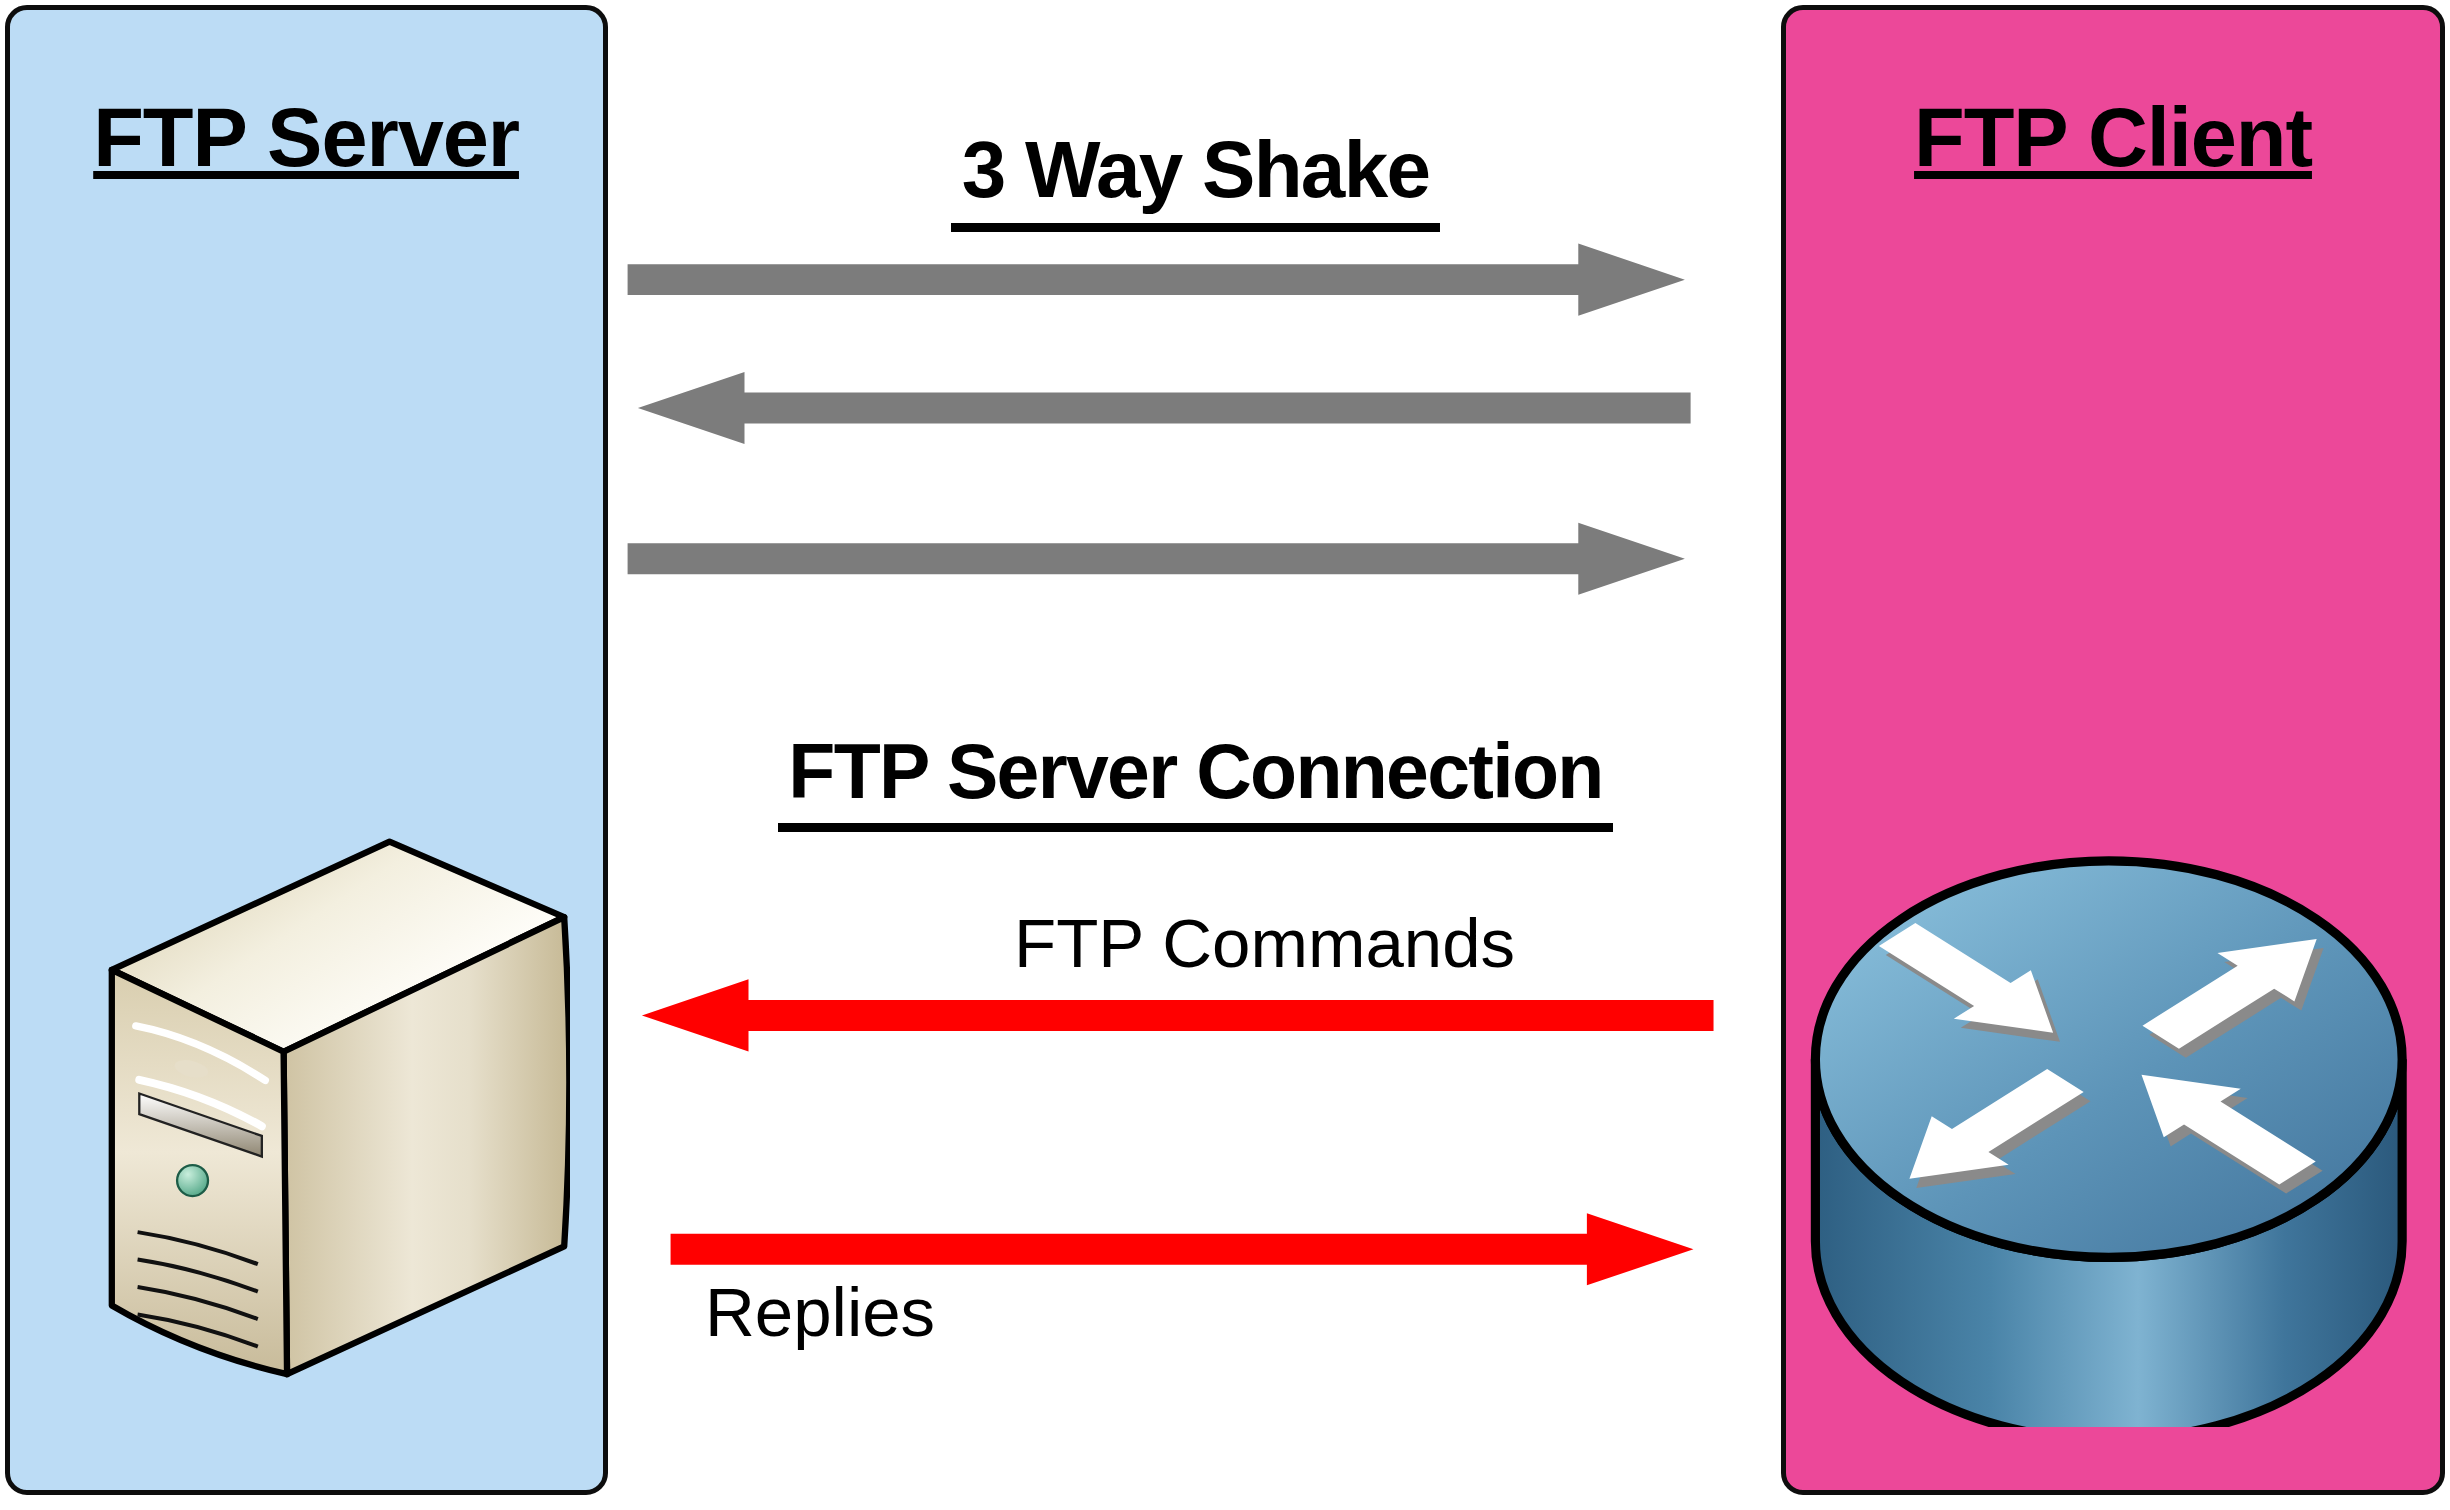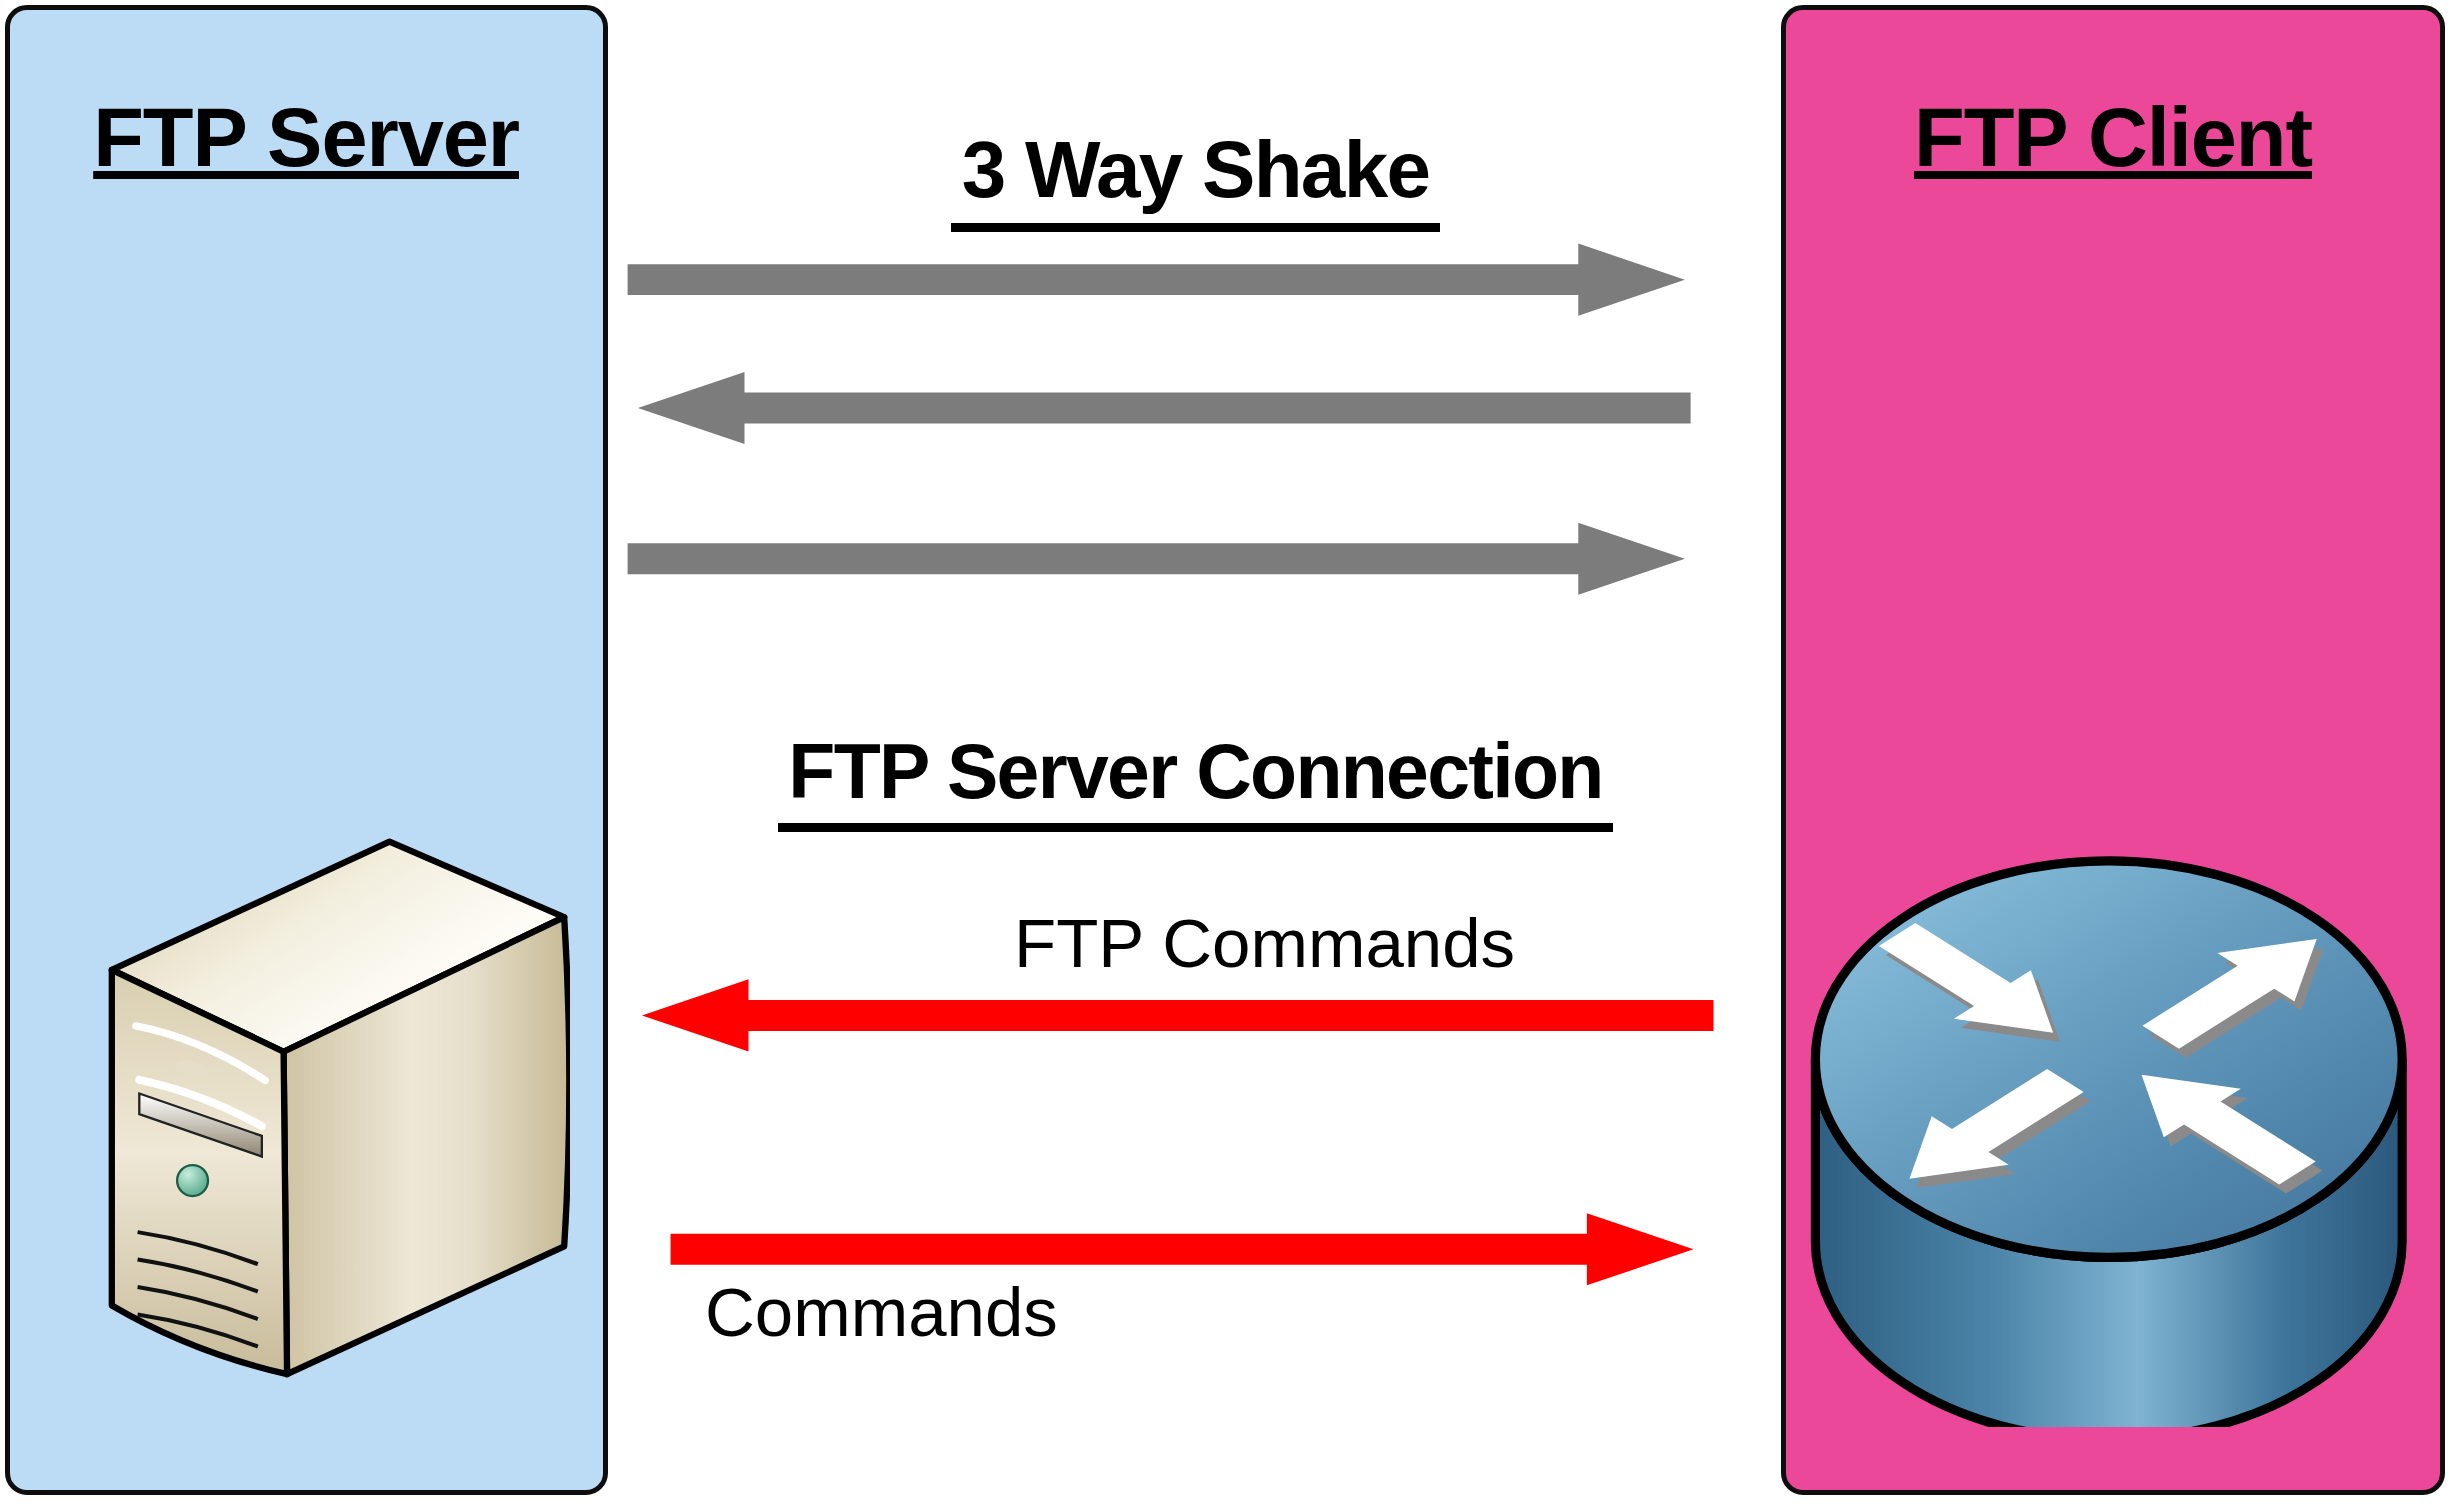--- a/index.html
+++ b/index.html
@@ -45,21 +45,21 @@
   </div>
 
   <div class="mid-heading" id="handshake-heading">
     <span class="u">3 Way Shake</span>
   </div>
   <div class="mid-heading" id="control-heading">
     <span class="u">FTP Server Connection</span>
   </div>
 
   <div class="flow-label" id="commands-label">FTP Commands</div>
-  <div class="flow-label" id="replies-label">Commands</div>
+  <div class="flow-label" id="replies-label">Replies</div>
 
   <svg class="layer" width="2450" height="1510" viewBox="0 0 4275 2635">
     <polygon points="1095,461 2754,461 2754,425 2940,488 2754,551 2754,515 1095,515" fill="#7C7C7C"></polygon>
     <polygon points="2950,685 1299,685 1299,649 1113,712 1299,775 1299,739 2950,739" fill="#7C7C7C"></polygon>
     <polygon points="1095,948 2754,948 2754,912 2940,975 2754,1038 2754,1002 1095,1002" fill="#7C7C7C"></polygon>
     <polygon points="2990,1745 1306,1745 1306,1709 1120,1772 1306,1835 1306,1799 2990,1799" fill="#FF0000"></polygon>
     <polygon points="1170,2153 2769,2153 2769,2117 2955,2180 2769,2243 2769,2207 1170,2207" fill="#FF0000"></polygon>
   </svg>
 
   <svg class="icon-abs" style="left:106px;top:837px;" width="464" height="544" viewBox="0 0 810 950">

